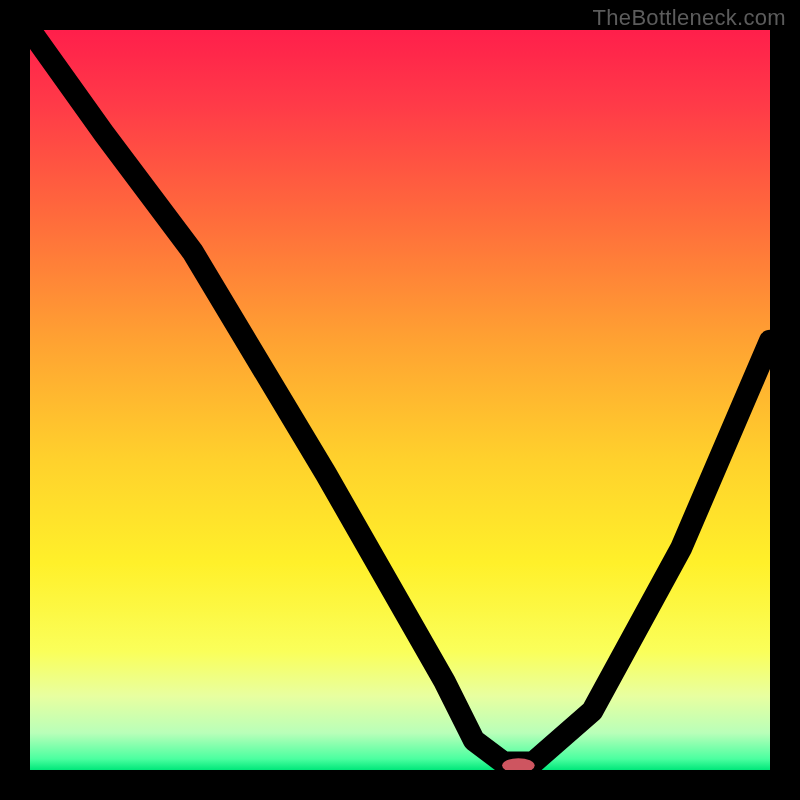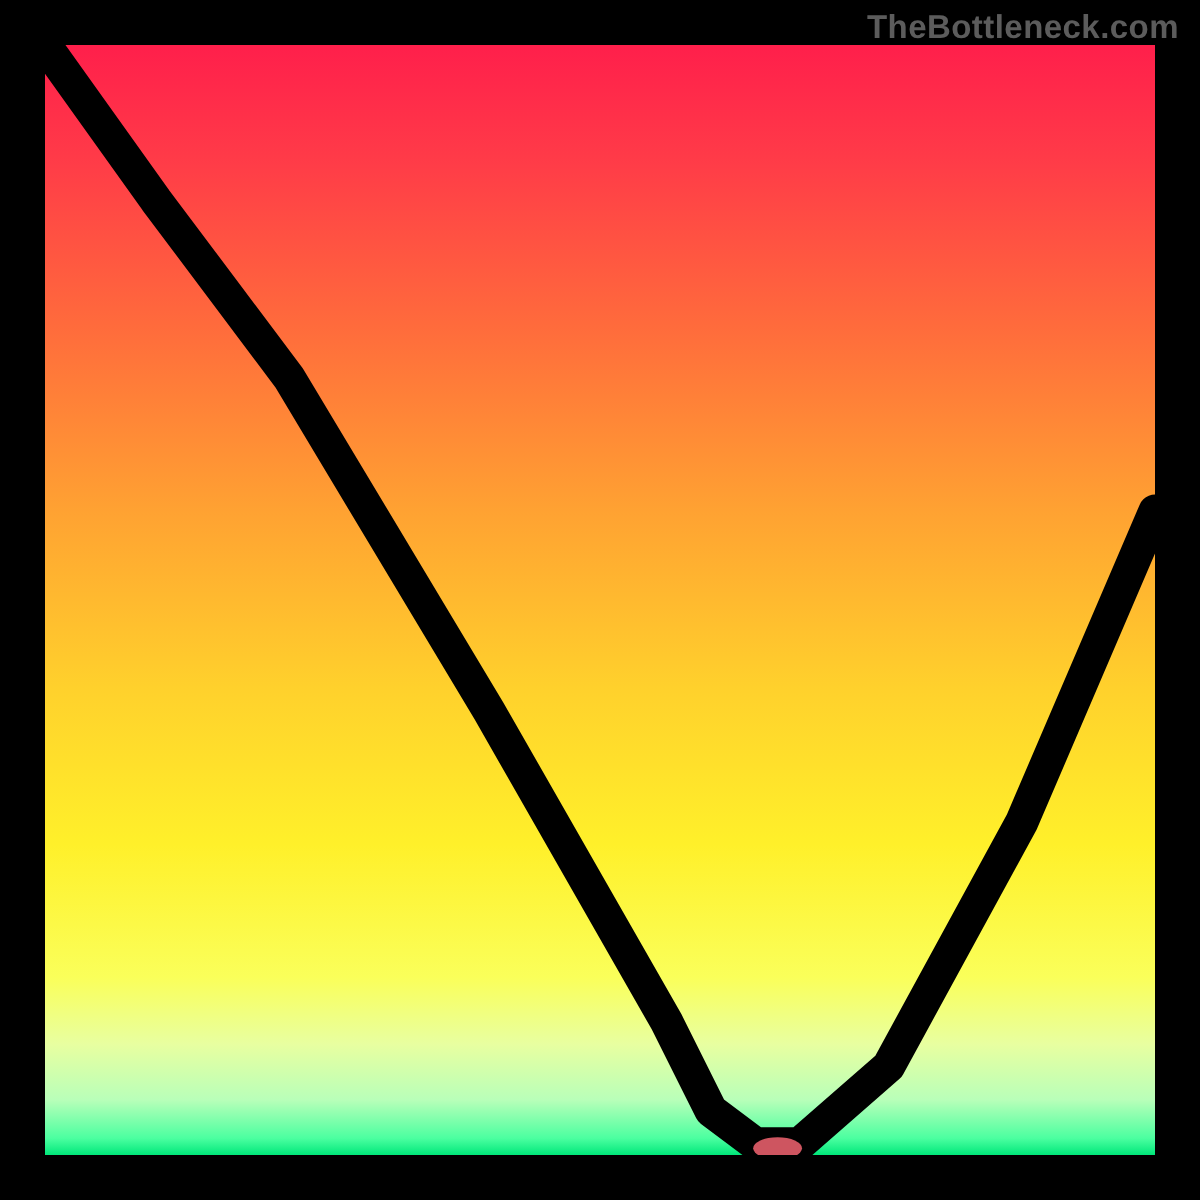--- a/index.html
+++ b/index.html
@@ -15,21 +15,21 @@
     position: relative;
     width: 800px;
     height: 800px;
     background: #000;
   }
   .watermark {
     position: absolute;
     top: 5px;
     right: 14px;
     font-size: 22px;
-    font-weight: bold;
+    font-weight: normal;
     color: #5c5c5c;
     letter-spacing: 0.3px;
     z-index: 4;
   }
   .plot {
     position: absolute;
     left: 30px;
     top: 30px;
     width: 740px;
     height: 740px;

